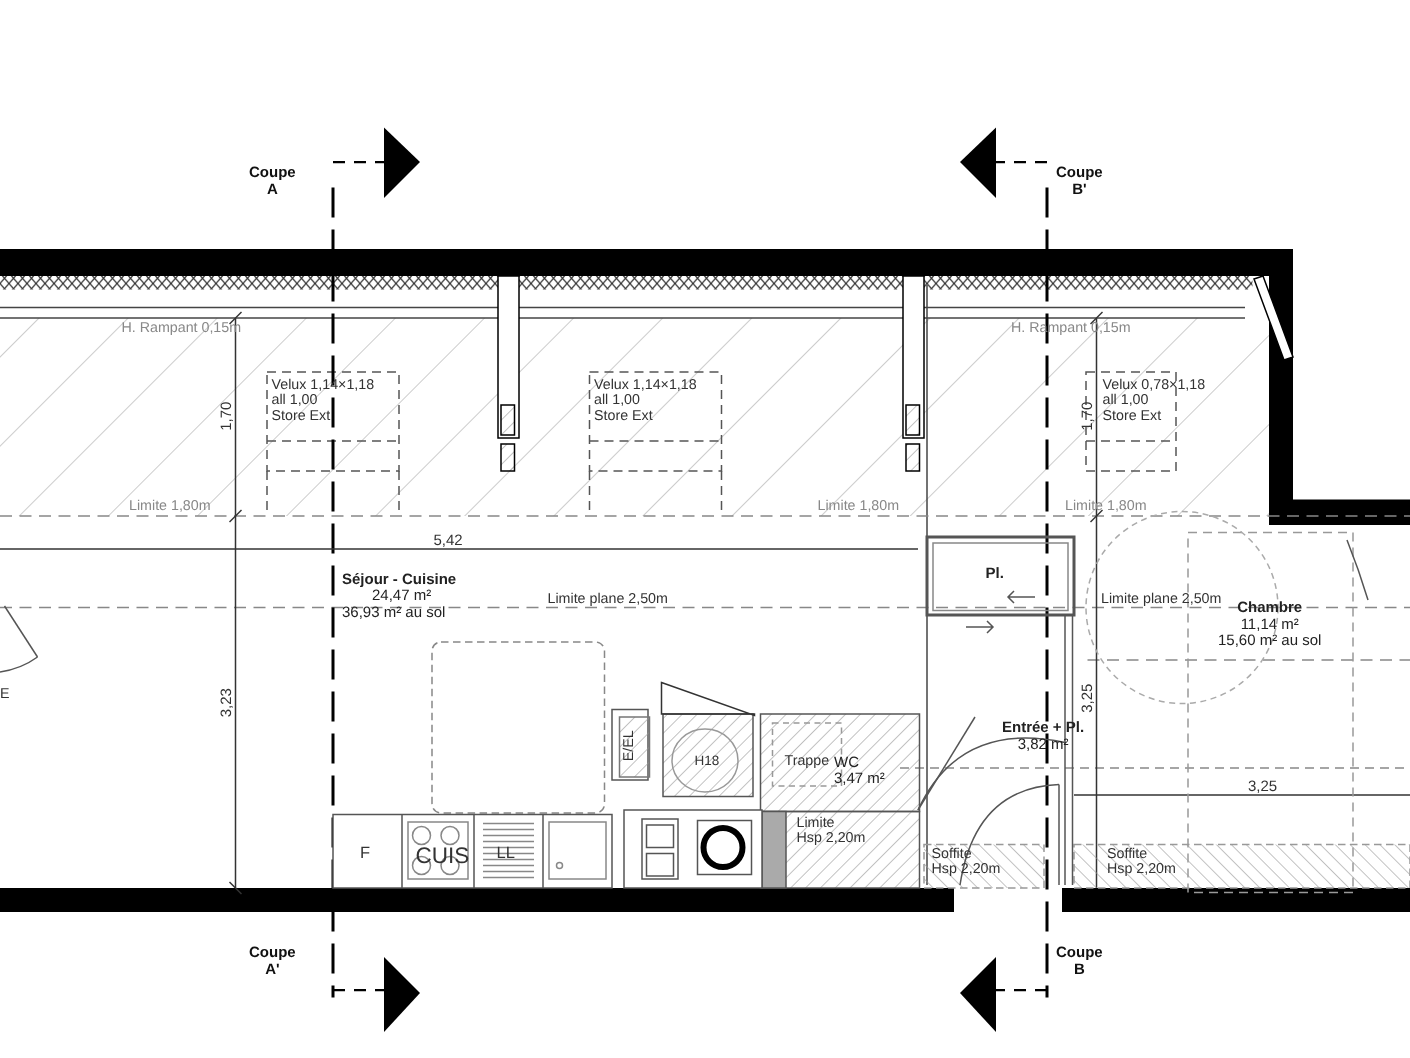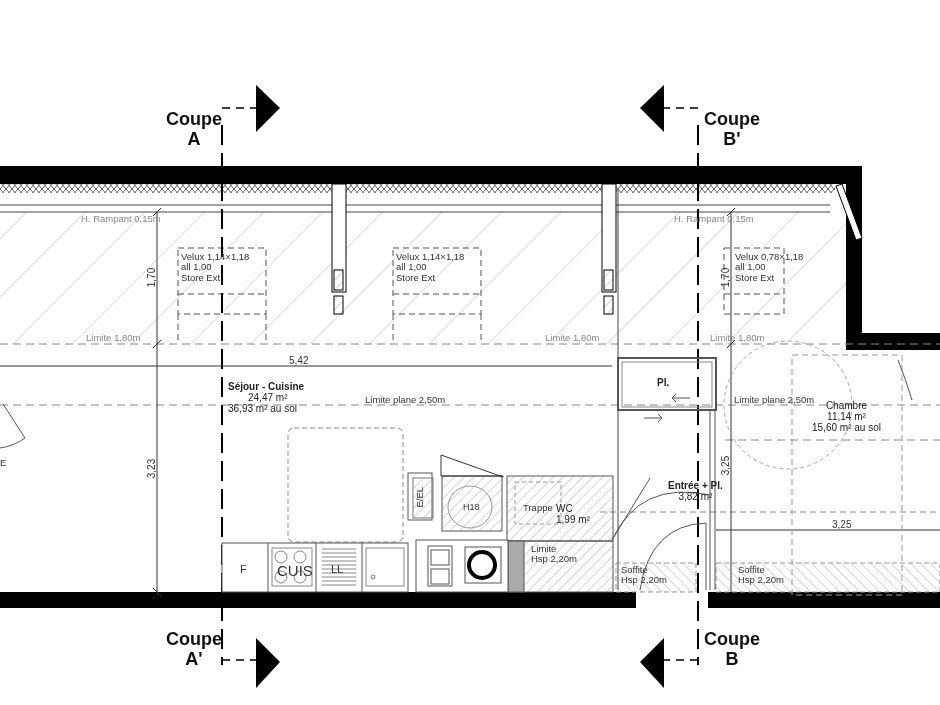--- a/index.html
+++ b/index.html
@@ -1,19 +1,19 @@
 <!DOCTYPE html>
 <html><head>
 <meta charset="utf-8">
 <style>
   html, body { margin:0; padding:0; background:#ffffff; }
   body { width:940px; height:705px; position:relative; overflow:hidden; font-family:"Liberation Sans", sans-serif; }
   svg { position:absolute; left:0; top:0; }
   .lbl { position:absolute; font-family:"Liberation Sans", sans-serif; color:#222; white-space:nowrap; line-height:1.1; }
-  .coupe { font-weight:bold; font-size:18px; text-align:center; color:#111; }
+  .coupe { font-weight:bold; font-size:10px; text-align:center; color:#111; }
   .small { font-size:9.5px; color:#333; }
   .grey { font-size:9.5px; color:#888;padding-left:48px; }
   .room { font-size:10px; color:#222; text-align:center; }
   .dim { font-size:10px; color:#333; }
   .vert { transform:rotate(-90deg); transform-origin:center; }
 </style>
 </head>
 <body>
 
 <svg width="940" height="705" viewBox="0 0 940 705" xmlns="http://www.w3.org/2000/svg">
@@ -226,31 +226,31 @@
 <div class="lbl dim vert" style="left:142px; top:463px;">3,23</div>
 <div class="lbl dim vert" style="left:716px; top:460px;">3,25</div>
 <div class="lbl dim" style="left:832px; top:519px;">3,25</div>
 
 <div class="lbl room" style="left:228px; top:381px; text-align:left;">
   <div style="font-weight:bold;">Séjour - Cuisine</div>
   <div style="padding-left:20px;">24,47 m²</div>
   <div>36,93 m² au sol</div>
 </div>
 <div class="lbl room" style="left:812px; top:400px;">
-  <div style="font-weight:normal;">Chambre</div>
+  <div style="font-weight:bold;">Chambre</div>
   <div>11,14 m²</div>
   <div>15,60 m² au sol</div>
 </div>
 <div class="lbl room" style="left:668px; top:480px;">
   <div style="font-weight:bold;">Entrée + Pl.</div>
   <div>3,82 m²</div>
 </div>
 <div class="lbl room" style="left:556px; top:503px; text-align:left;">
   <div style="font-weight:normal;">WC</div>
-  <div>1,99 m²</div>
+  <div>3,47 m²</div>
 </div>
 <div class="lbl room" style="left:657px; top:377px; font-weight:bold;">Pl.</div>
 
 <div class="lbl small" style="left:240px; top:563px; font-size:11px;">F</div>
 <div class="lbl small" style="left:277px; top:563px; font-size:15px;">CUIS</div>
 <div class="lbl small" style="left:331px; top:563px; font-size:11px;">LL</div>
 <div class="lbl small vert" style="left:410px; top:492px;">E/EL</div>
 <div class="lbl small" style="left:463px; top:503px; font-size:9px;">H18</div>
 <div class="lbl small" style="left:523px; top:503px;">Trappe</div>
 <div class="lbl small" style="left:531px; top:544px;">

